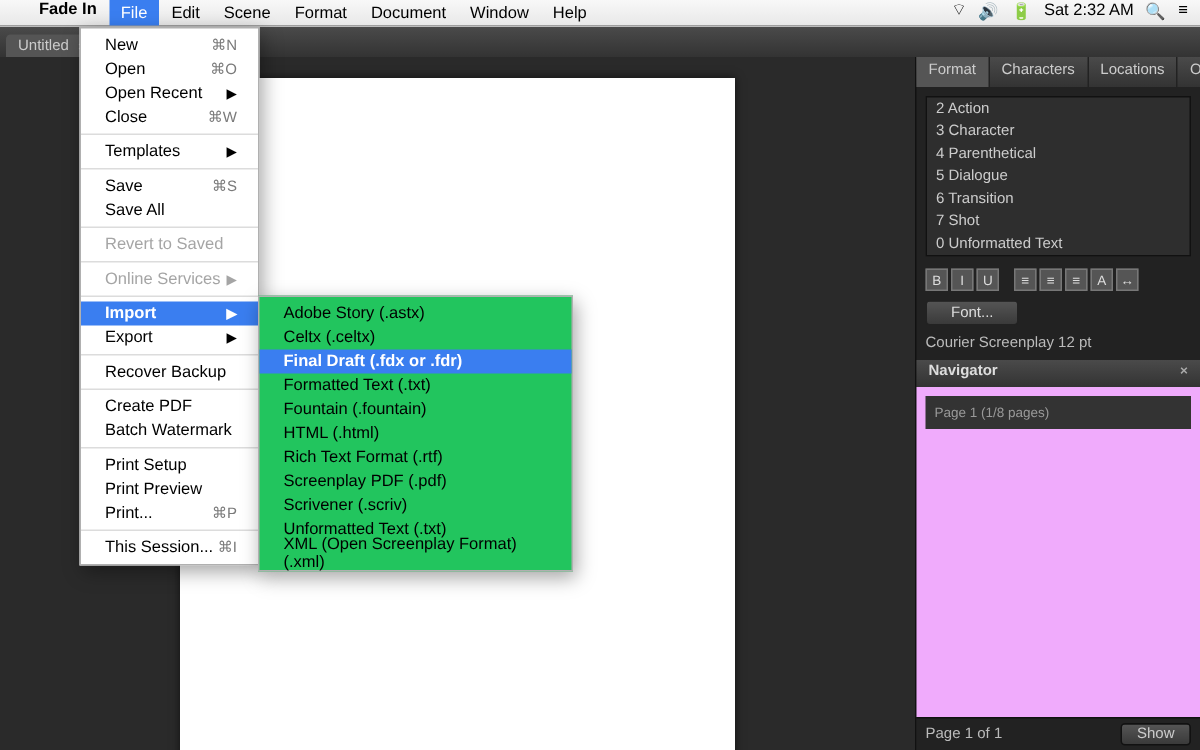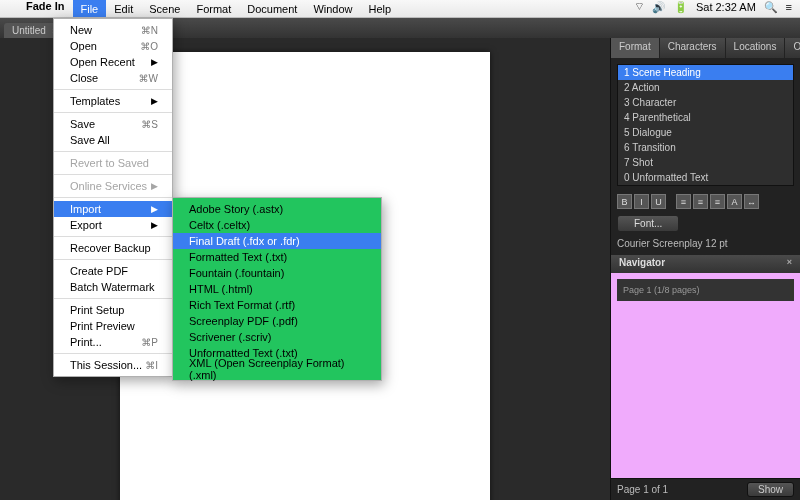--- a/index.html
+++ b/index.html
@@ -44,21 +44,21 @@
 .navigator { flex: 1; background: #f0abfc; padding: 6px; }
 .nav-thumb { background: #333; padding: 6px; font-size: 9px; color: #999; }
 .nav-foot { height: 22px; display: flex; align-items: center; justify-content: space-between; padding: 0 6px; background: #222; border-top: 1px solid #111; }
 .nav-foot .show-btn { background: linear-gradient(#555,#3a3a3a); border: 1px solid #111; color: #ccc; padding: 1px 10px; font-size: 10px; border-radius: 3px; }
 .nav-foot .pg { color: #bbb; font-size: 10px; }
 
 
 .dropdown { position: absolute; top: 18px; left: 53px; width: 120px; background: #fff; border: 1px solid #b0b0b0; box-shadow: 2px 4px 12px rgba(0,0,0,.35); padding: 3px 0; }
 .mi { display: flex; justify-content: space-between; align-items: center; padding: 1px 14px 1px 16px; font-size: 11px; color: #000; height: 16px; }
 .mi.disabled { color: #a5a5a5; }
-.mi.hl { background: #3a7ef0; color: #fff; }
+.mi.hl { background: #3a7ef0; color: #fff; font-weight: bold; }
 .mi .sc { color: #7a7a7a; font-size: 10px; }
 .mi .arrow { font-size: 9px; }
 .sep { height: 1px; background: #dcdcdc; margin: 3px 0; }
 
 .submenu { position: absolute; top: 197px; left: 172px; width: 210px; background: #22c55e; border: 1px solid #b0b0b0; box-shadow: 2px 4px 12px rgba(0,0,0,.35); padding: 3px 0; }
 </style>
 </head>
 <body>
 
 <div class="menubar">
@@ -96,21 +96,20 @@
 
   <div class="rightcol">
     <div class="panel-tabs">
       <div class="ptab active">Format</div>
       <div class="ptab">Characters</div>
       <div class="ptab">Locations</div>
       <div class="ptab">Other</div>
     </div>
     <div class="panel-body">
       <div class="elem-list">
-        <div class="elem-row sel"><span>1</span> <span>Scene Heading</span></div>
         <div class="elem-row"><span>2</span> <span>Action</span></div>
         <div class="elem-row"><span>3</span> <span>Character</span></div>
         <div class="elem-row"><span>4</span> <span>Parenthetical</span></div>
         <div class="elem-row"><span>5</span> <span>Dialogue</span></div>
         <div class="elem-row"><span>6</span> <span>Transition</span></div>
         <div class="elem-row"><span>7</span> <span>Shot</span></div>
         <div class="elem-row"><span>0</span> <span>Unformatted Text</span></div>
       </div>
       <div class="style-icons">
         <div class="sicon">B</div>

